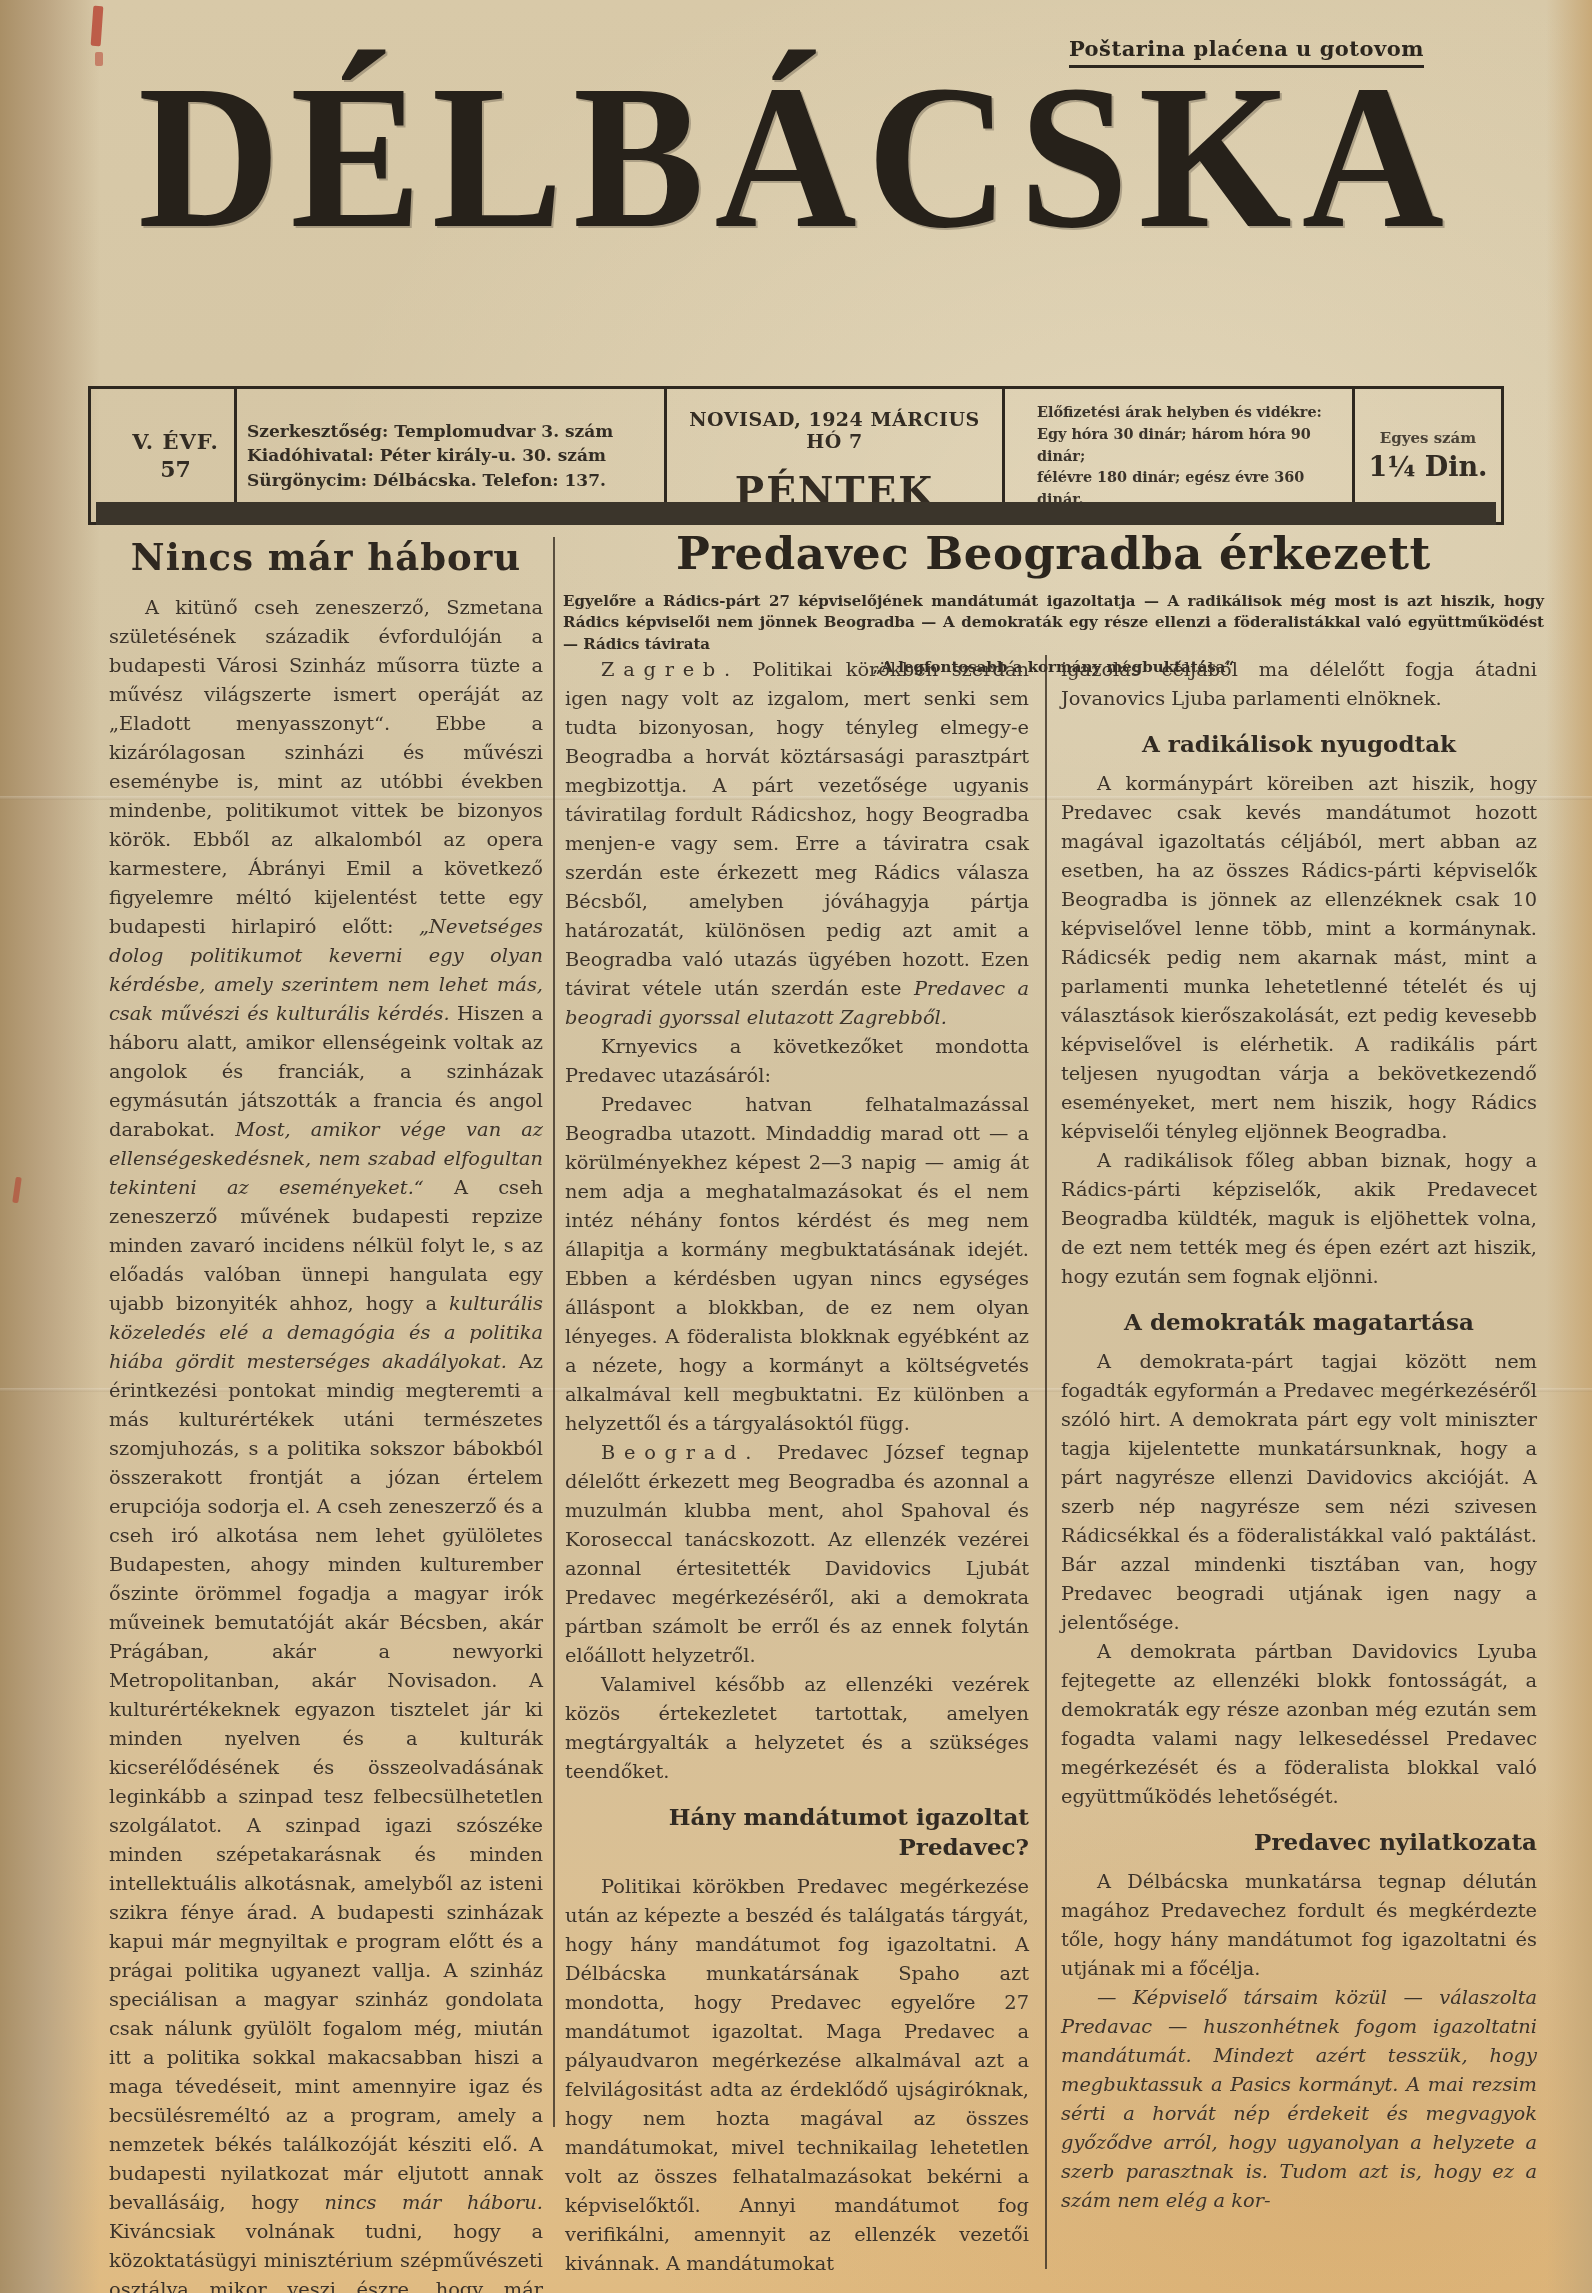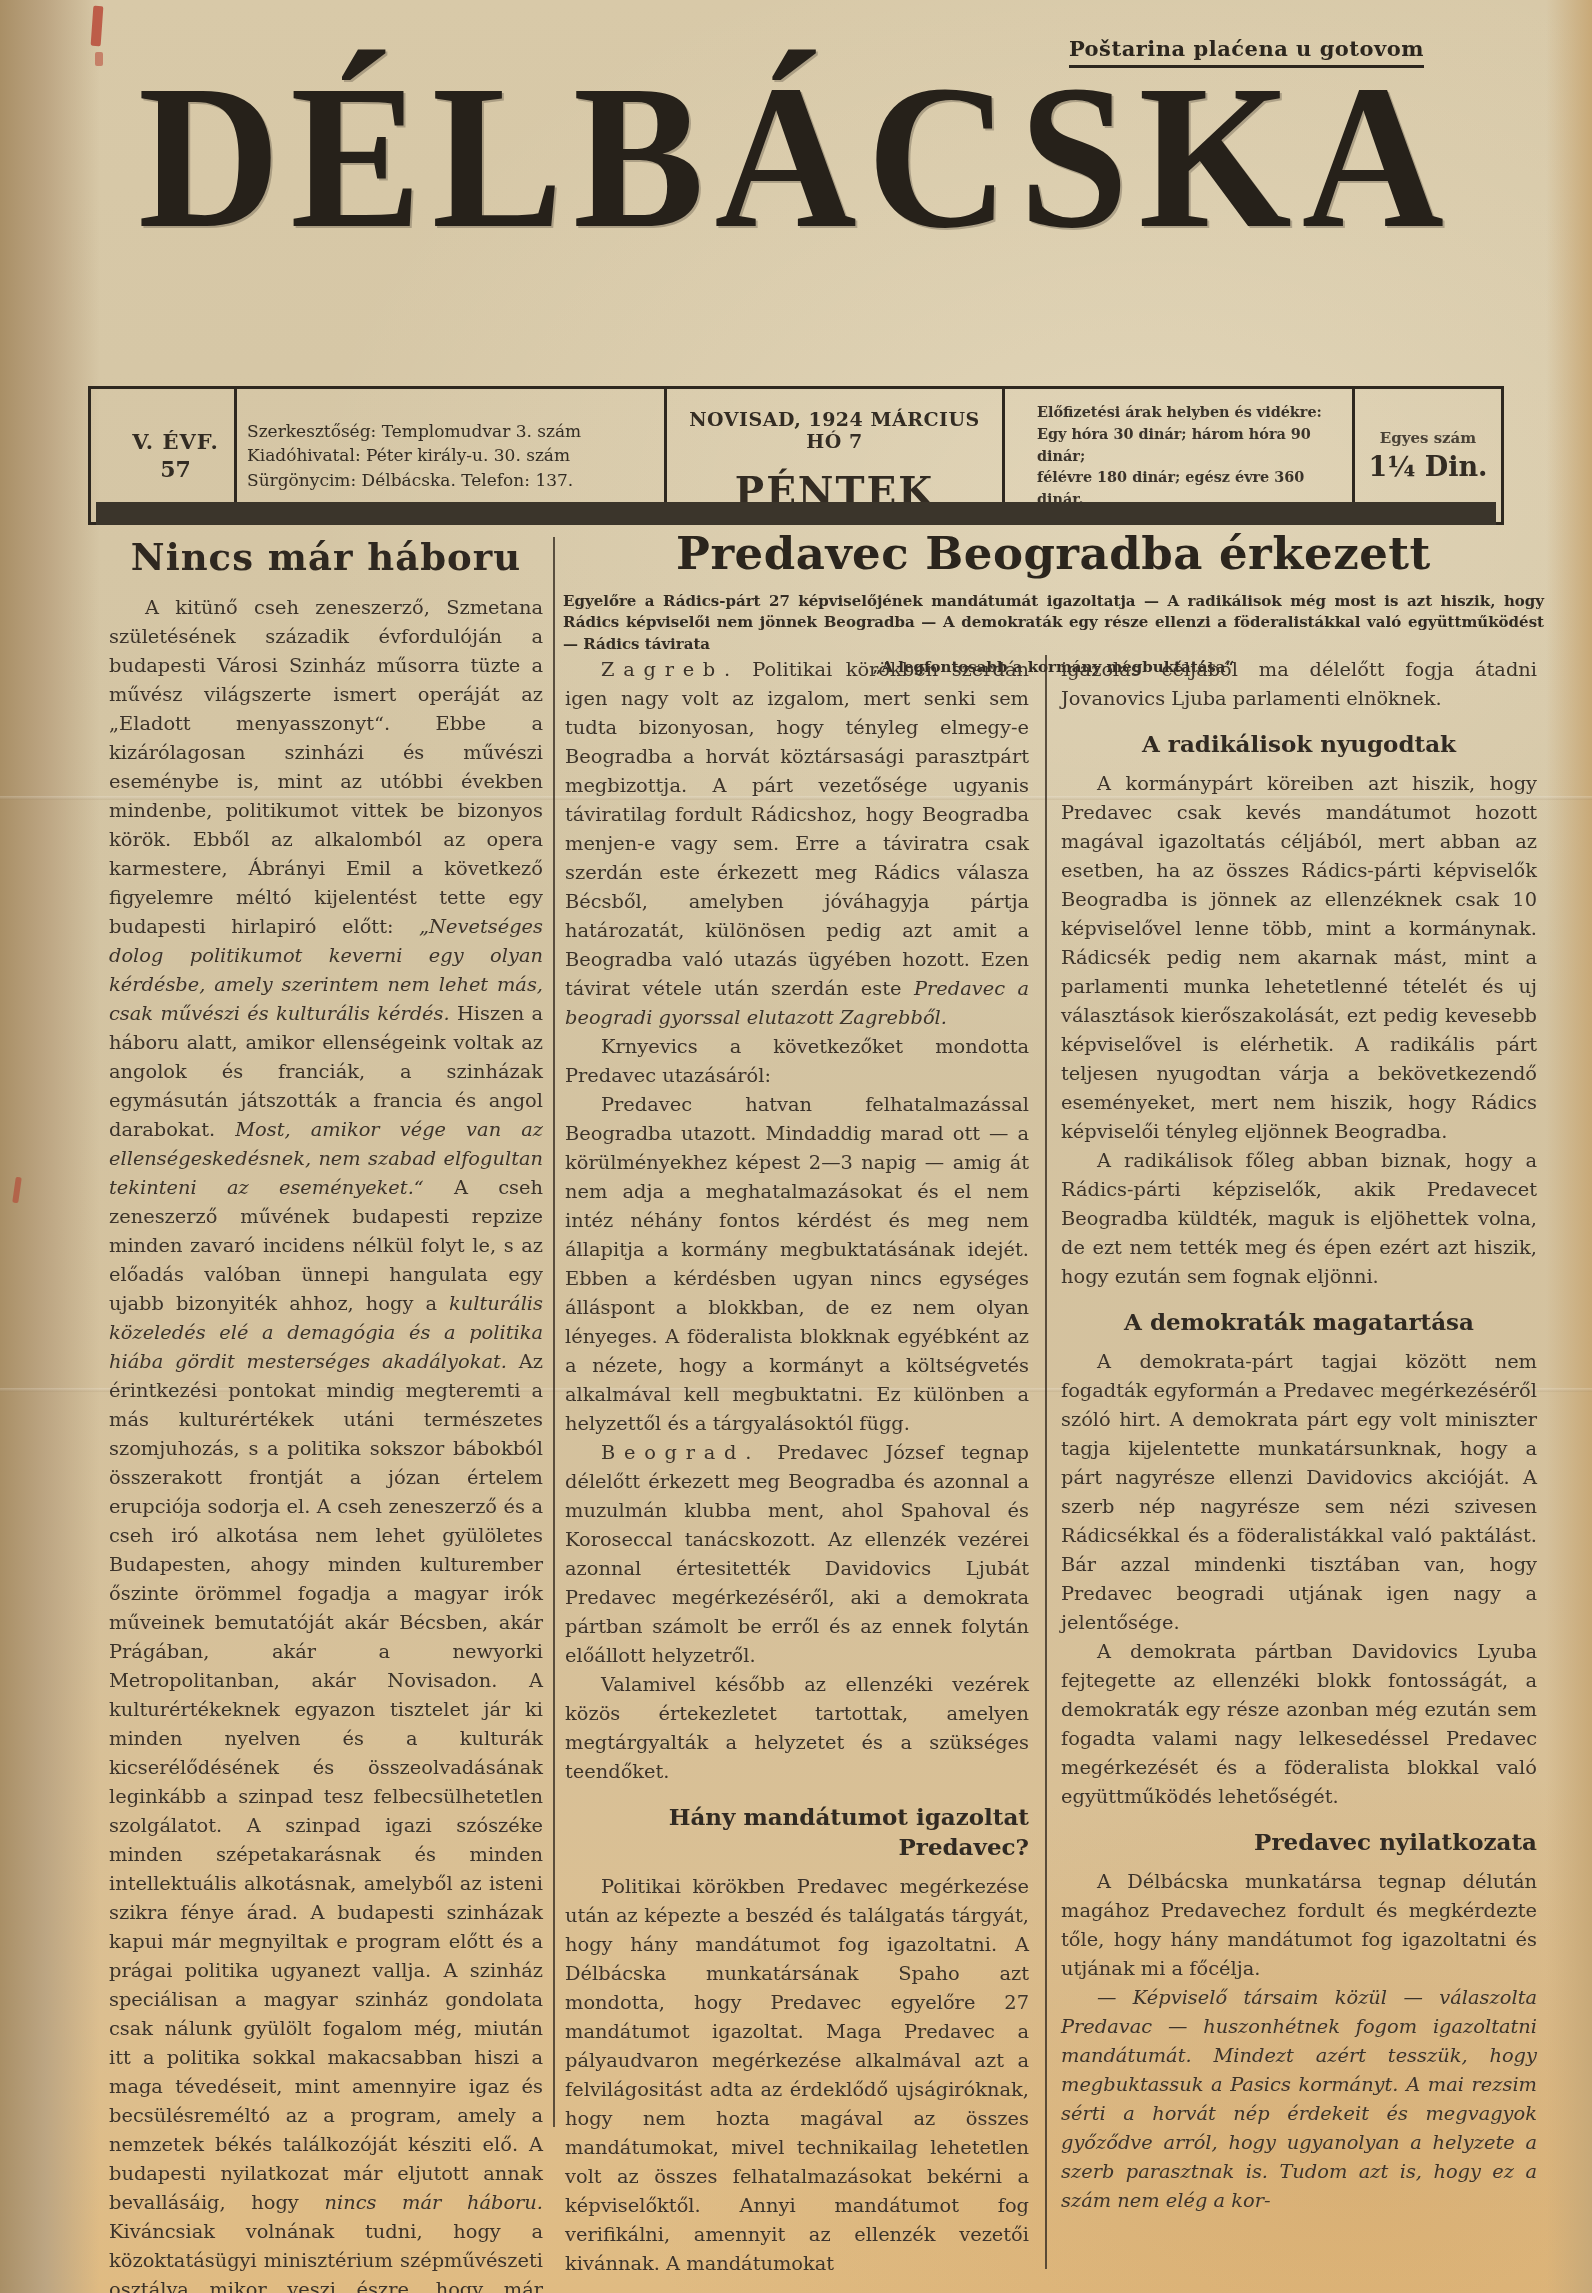--- a/index.html
+++ b/index.html
@@ -29,21 +29,21 @@
 
   .inforow { position:absolute; top:386px; left:88px; right:88px; display:flex;
     border-top:3px solid #2e2820; border-bottom:3px solid #2e2820; min-height:96px;
     color:#332c23; }
   .cell { border-right:3px solid #2e2820; padding:8px 10px; box-sizing:border-box;
     display:flex; flex-direction:column; justify-content:center; }
   .cell:first-child { border-left:3px solid #2e2820;padding-left:36px; }
   .c-vol { width:149px; text-align:center; }
   .c-vol .vol { font-size:21px; font-weight:bold; letter-spacing:1px; }
   .c-vol .num { font-size:22px; font-weight:bold; margin-top:2px; }
-  .c-office { width:430px; font-size:17px; font-weight:normal; line-height:1.45; }
+  .c-office { width:430px; font-size:17px; font-weight:bold; line-height:1.45; }
   .c-date { width:338px; text-align:center; }
   .c-date .dl { font-size:19px; font-weight:bold; letter-spacing:0.5px;margin-top:11px; }
   .c-date .day { font-size:39px; font-weight:bold; letter-spacing:2px; margin-top:16px; }
   .c-price { width:350px; font-size:14.4px; font-weight:bold; line-height:1.5; color:#3a332a;padding-left:32px; }
   .c-single { flex:1; text-align:center; }
   .c-single .lab { font-size:15px; font-weight:bold; color:#4a4236; }
   .c-single .val { font-size:27px; font-weight:bold; margin-top:4px; }
 
   .mottle { position:absolute; top:502px; left:96px; right:96px; height:23px;
     background:

